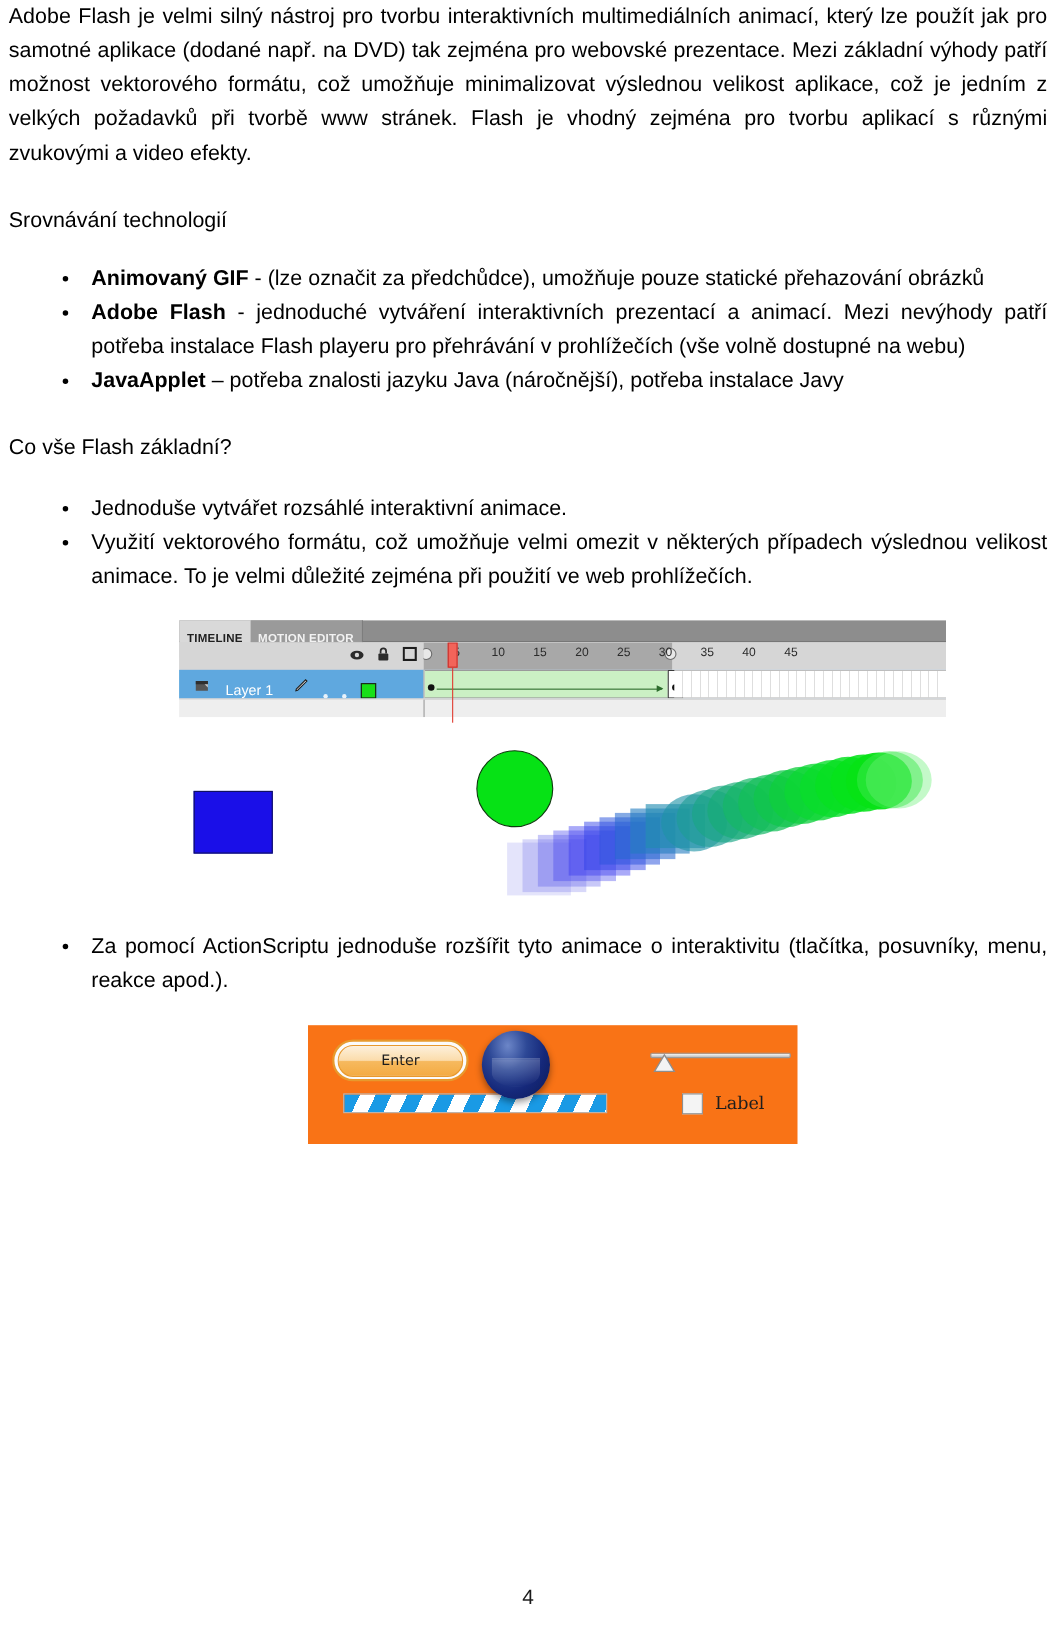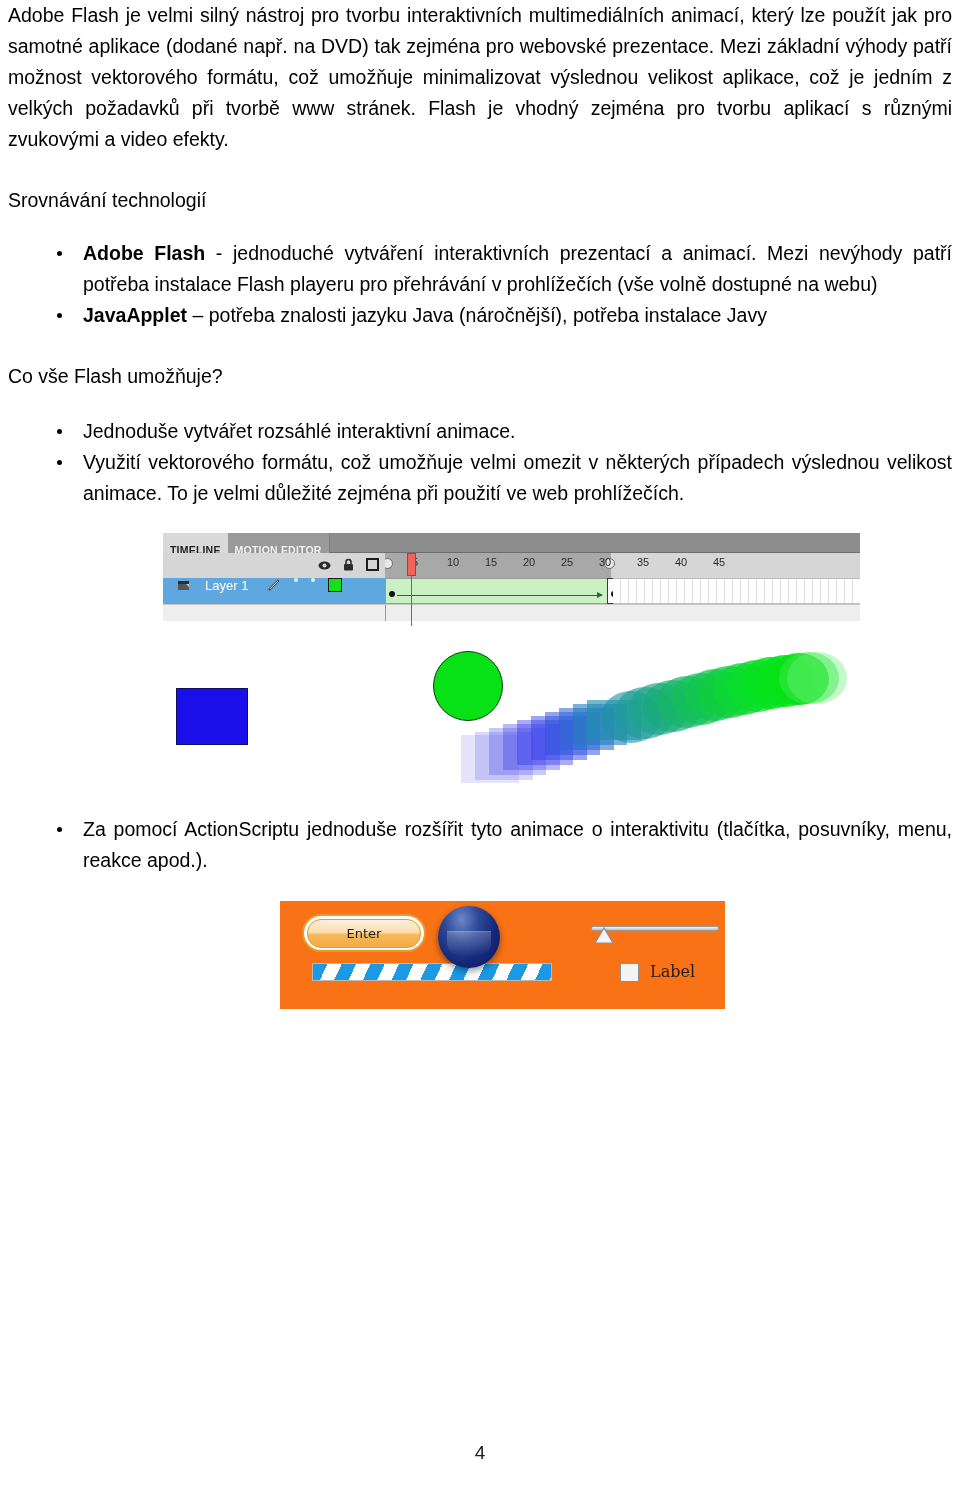--- a/index.html
+++ b/index.html
@@ -176,21 +176,21 @@
 
   .tl-row {
     position: relative;
     height: 26px;
     display: flex;
     background: #5fa8df;
   }
   .tl-row-left {
     width: 222px;
     display: flex;
-    align-items: flex-start;
+    align-items: flex-end;
     gap: 13px;
     padding-left: 14px;
     box-sizing: border-box;
     background: #5fa8df;
   }
   .layer-name {
     font-size: 13px;
     color: #ffffff;
     margin-left: 2px;
     margin-right: 6px;
@@ -403,25 +403,26 @@
 <body>
 
 <div class="page">
 
 
   <p class="para intro">Adobe Flash je velmi silný nástroj pro tvorbu interaktivních multimediálních animací, který lze použít jak pro samotné aplikace (dodané např. na DVD) tak zejména pro webovské prezentace. Mezi základní výhody patří možnost vektorového formátu, což umožňuje minimalizovat výslednou velikost aplikace, což je jedním z velkých požadavků při tvorbě www stránek. Flash je vhodný zejména pro tvorbu aplikací s různými zvukovými a video efekty.</p>
 
   <div class="plain-line">Srovnávání technologií</div>
 
   <ul class="b-list">
+    <li><b>Animovaný GIF</b><span> - (lze označit za předchůdce), umožňuje pouze statické přehazování obrázků</span></li>
     <li><b>Adobe Flash</b><span> - jednoduché vytváření interaktivních prezentací a animací. Mezi nevýhody patří potřeba instalace Flash playeru pro přehrávání v prohlížečích (vše volně dostupné na webu)</span></li>
     <li><b>JavaApplet</b><span> – potřeba znalosti jazyku Java (náročnější), potřeba instalace Javy</span></li>
   </ul>
 
-  <div class="plain-line">Co vše Flash umožňuje?</div>
+  <div class="plain-line">Co vše Flash základní?</div>
 
   <ul class="b-list tight">
     <li><span>Jednoduše vytvářet rozsáhlé interaktivní animace.</span></li>
     <li><span>Využití vektorového formátu, což umožňuje velmi omezit v některých případech výslednou velikost animace. To je velmi důležité zejména při použití ve web prohlížečích.</span></li>
   </ul>
 
   <div class="shot-timeline">
 
     <div class="tl-tabbar">
       <div class="tl-tab active">TIMELINE</div>

